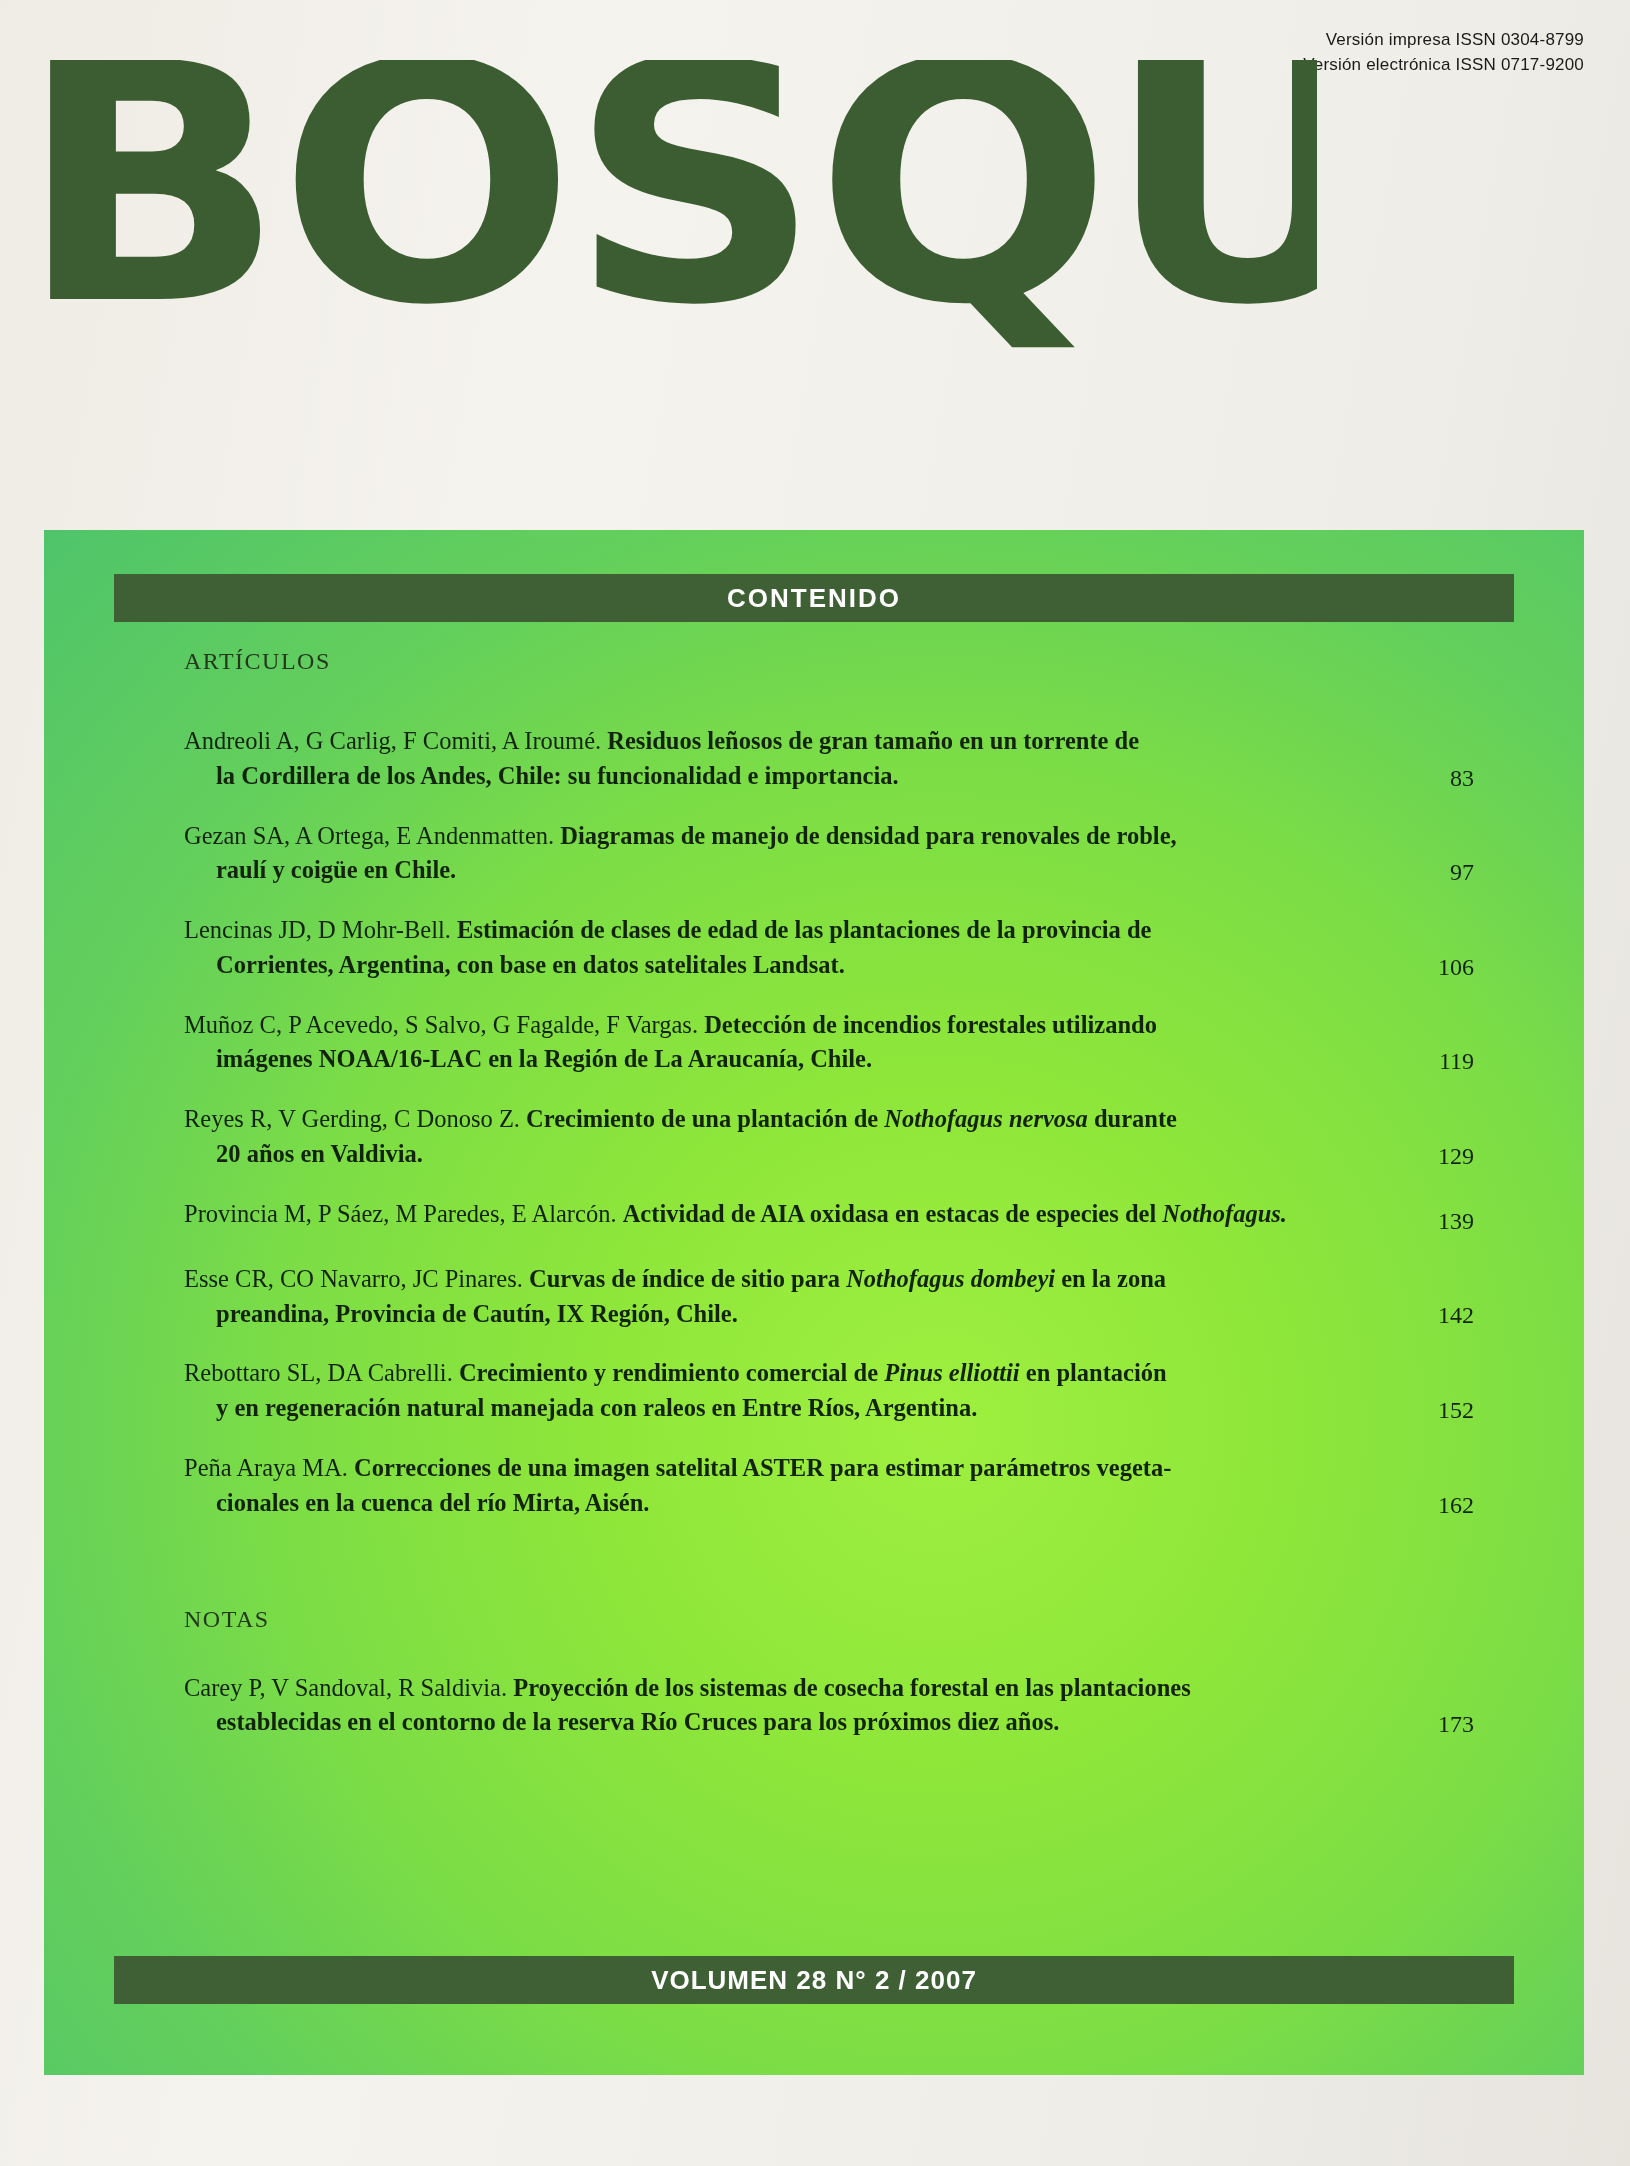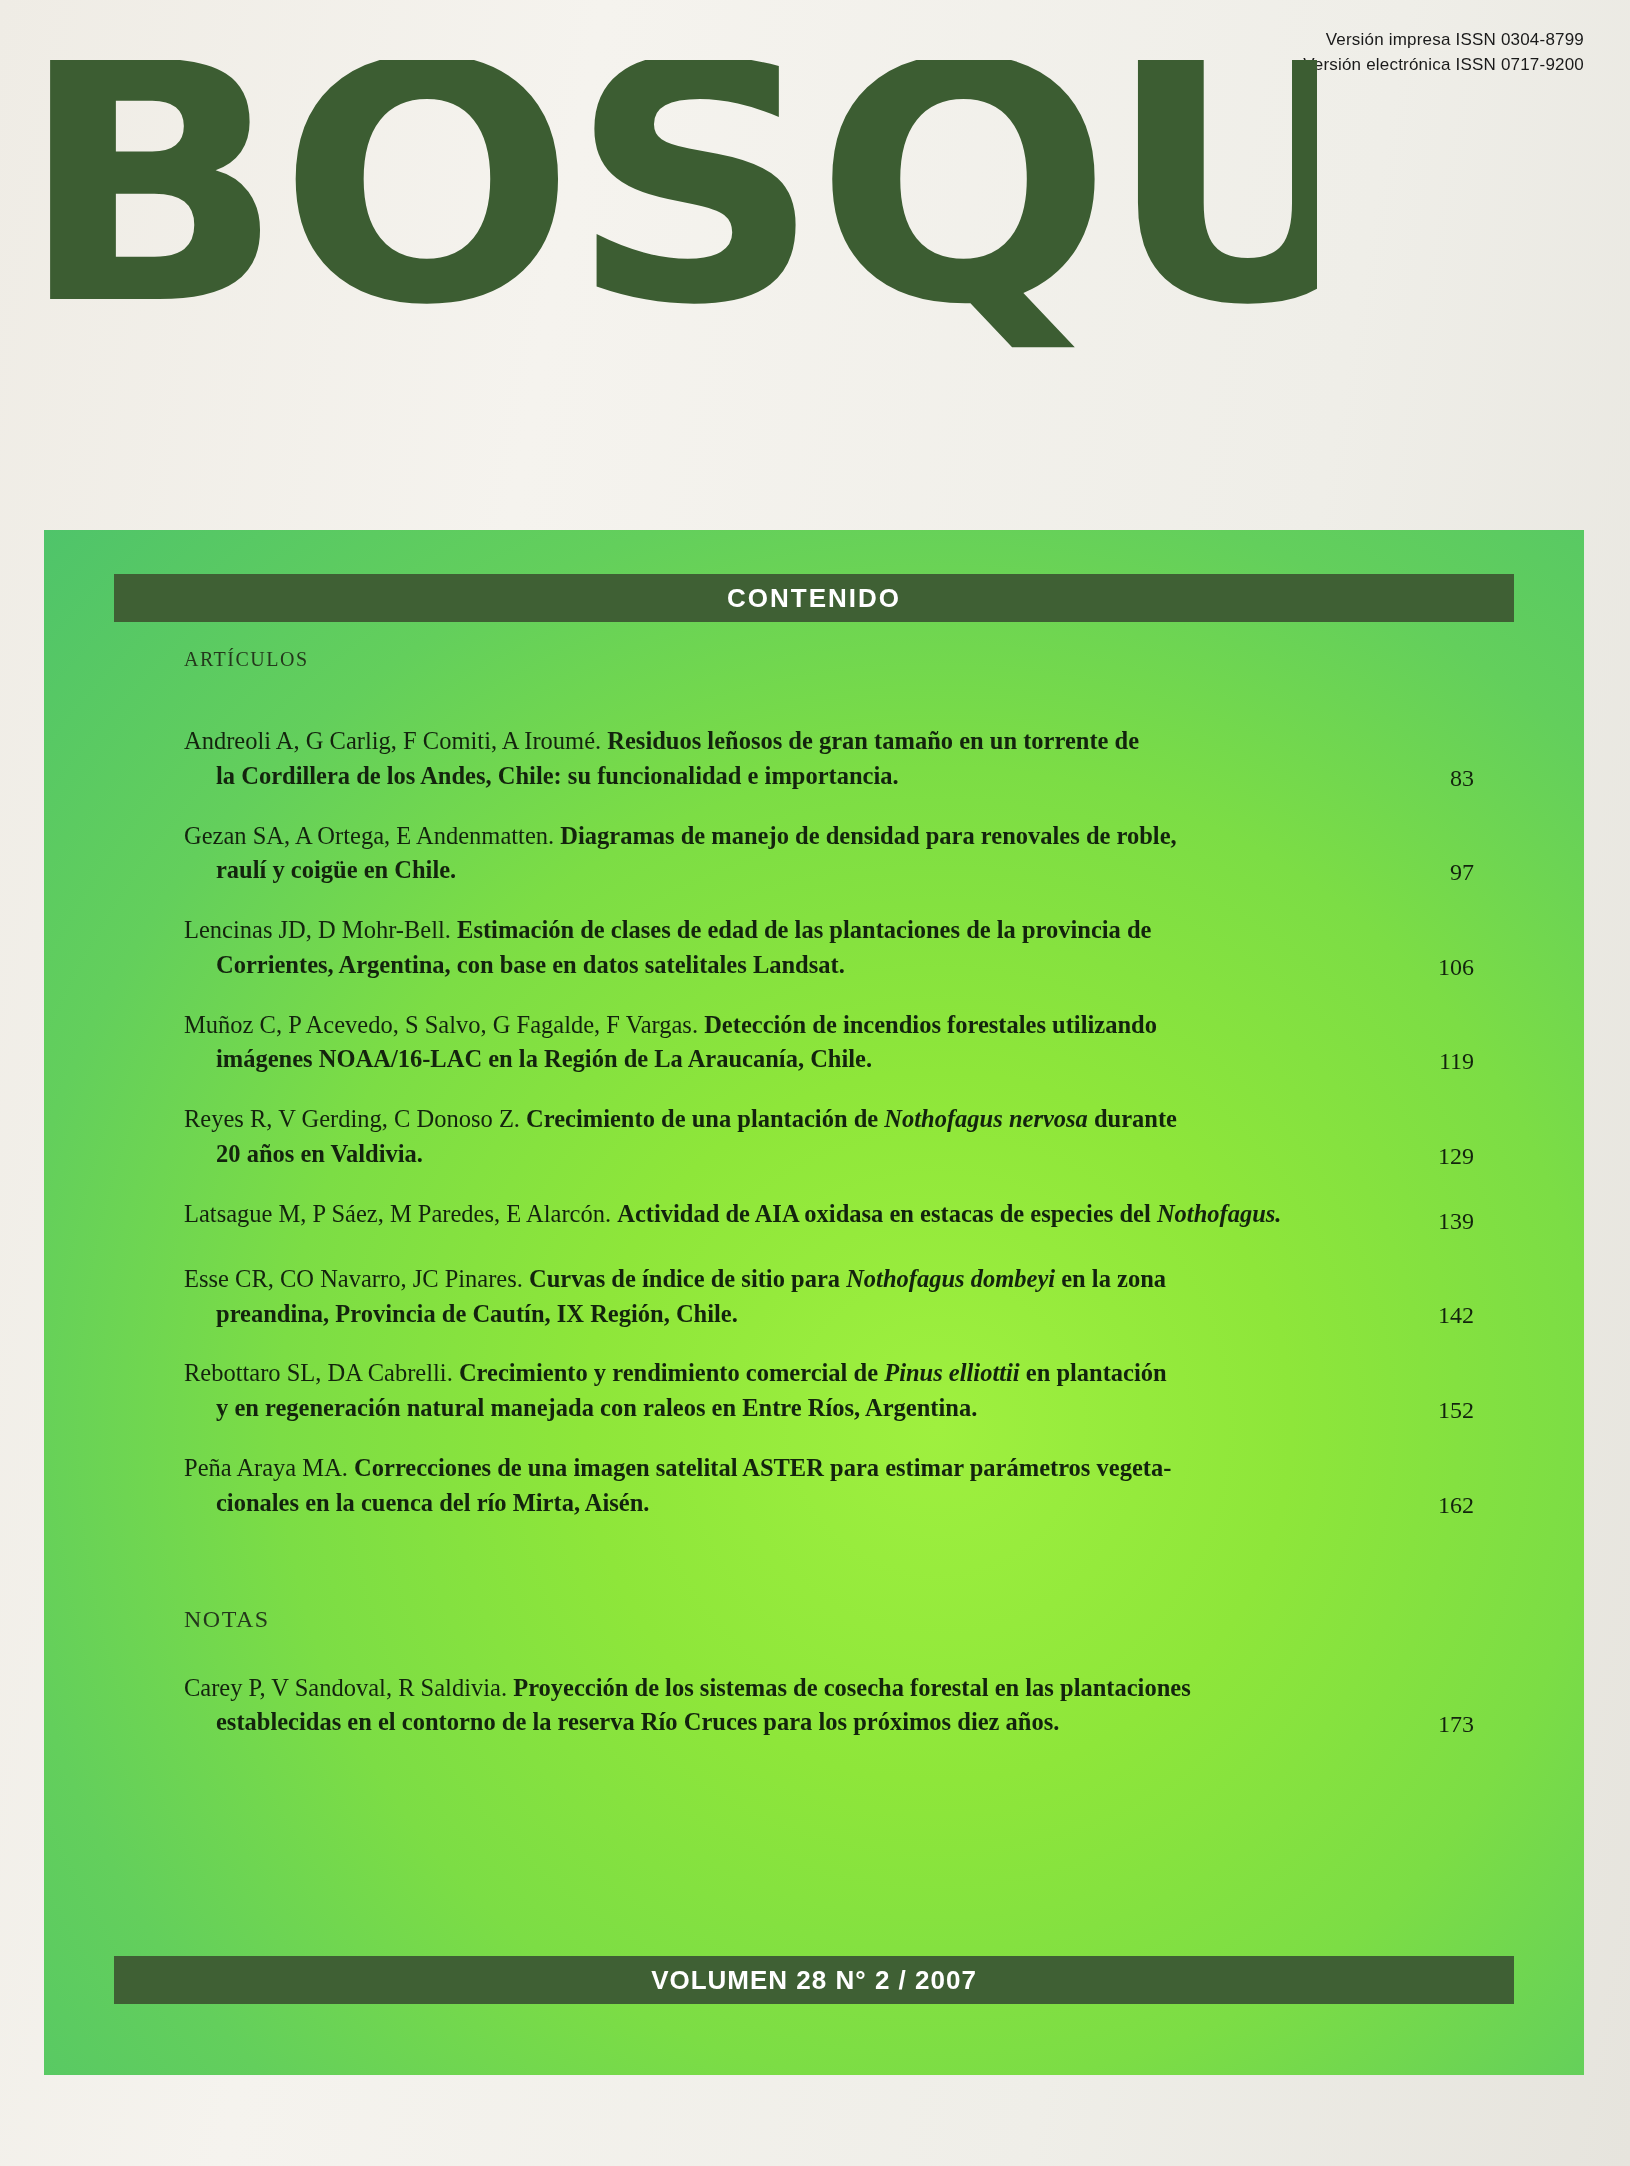--- a/index.html
+++ b/index.html
@@ -85,21 +85,21 @@
     align-items: center;
     justify-content: center;
   }
   .bar-top { top: 44px; }
   .bar-bottom { top: 1426px; letter-spacing: 1px; font-size: 26px;}
 
   .section-label {
     position: absolute;
     left: 140px;
     font-family: "Liberation Serif", serif;
-    font-size: 20px;
+    font-size: 24px;
     color: #24381c;
     letter-spacing: 1.5px;
   }
 
   .toc {
     position: absolute;
     left: 140px;
     top: 178px;
     width: 1290px;
   }
@@ -203,21 +203,21 @@
         <p>
           <span class="authors">Reyes R, V Gerding, C Donoso Z.</span>
           <span class="title">Crecimiento de una plantación de </span><span class="title it">Nothofagus nervosa</span><span class="title"> durante</span>
           <span class="cont title">20 años en Valdivia.</span>
         </p>
         <span class="pagenum">129</span>
       </div>
 
       <div class="entry">
         <p>
-          <span class="authors">Latsague M, P Sáez, M Paredes, E Alarcón.</span>
+          <span class="authors">Provincia M, P Sáez, M Paredes, E Alarcón.</span>
           <span class="title">Actividad de AIA oxidasa en estacas de especies del</span>
           <span class="title it">Nothofagus.</span>
         </p>
         <span class="pagenum">139</span>
       </div>
 
       <div class="entry">
         <p>
           <span class="authors">Esse CR, CO Navarro, JC Pinares.</span>
           <span class="title">Curvas de índice de sitio para </span><span class="title it">Nothofagus dombeyi</span><span class="title"> en la zona</span>

